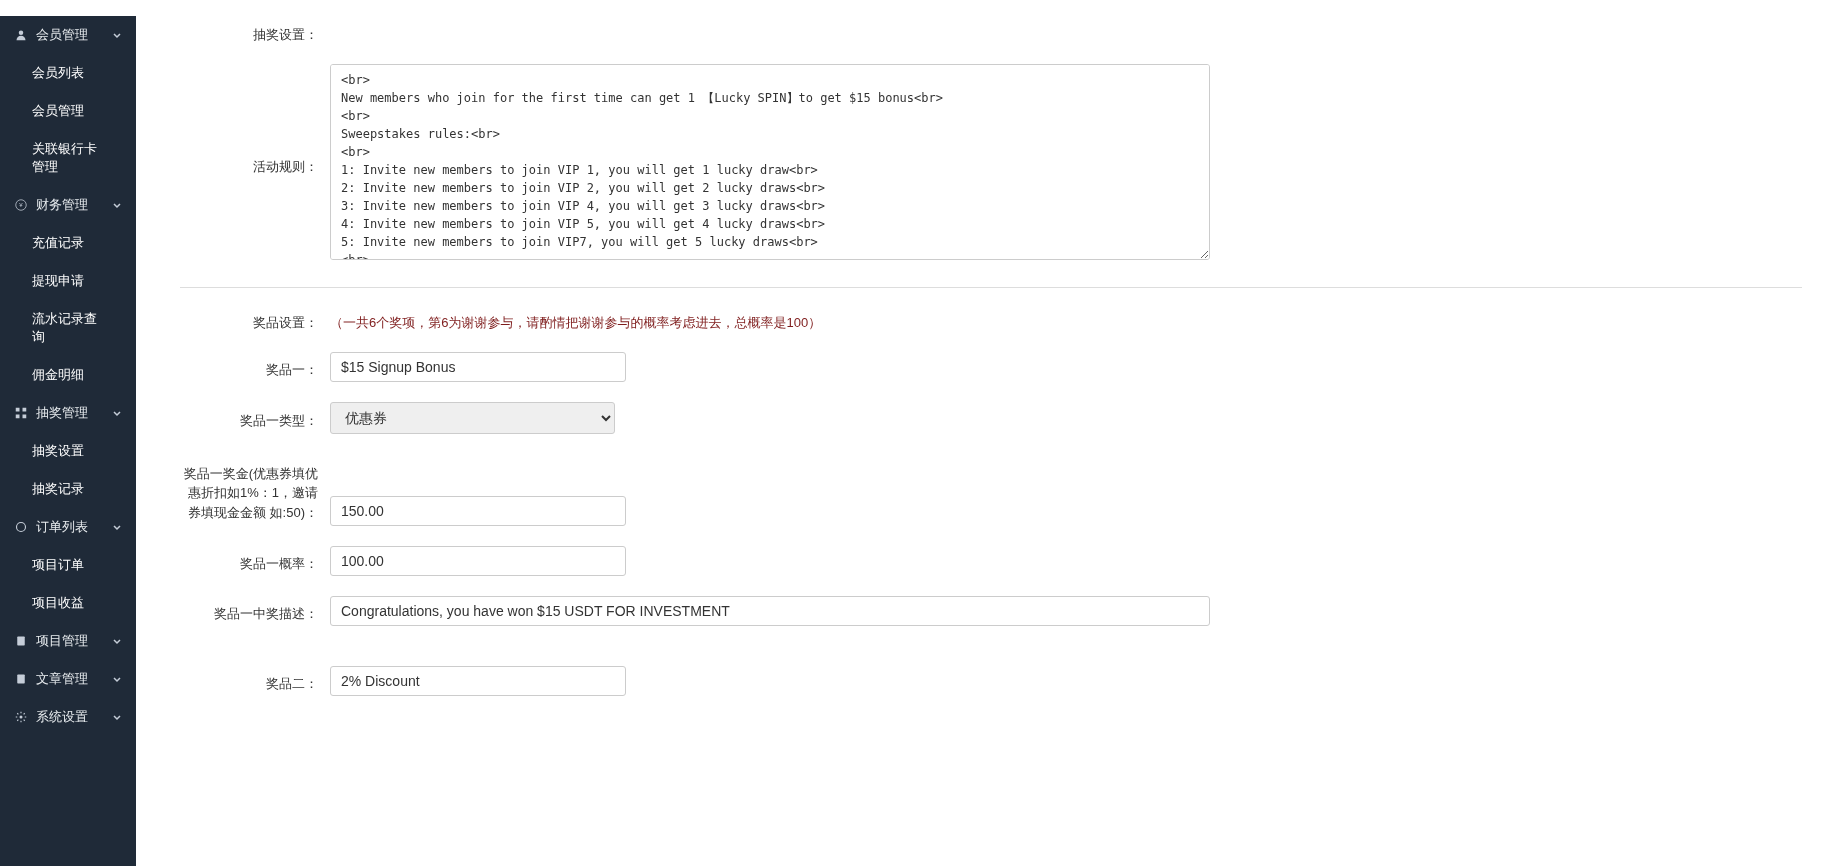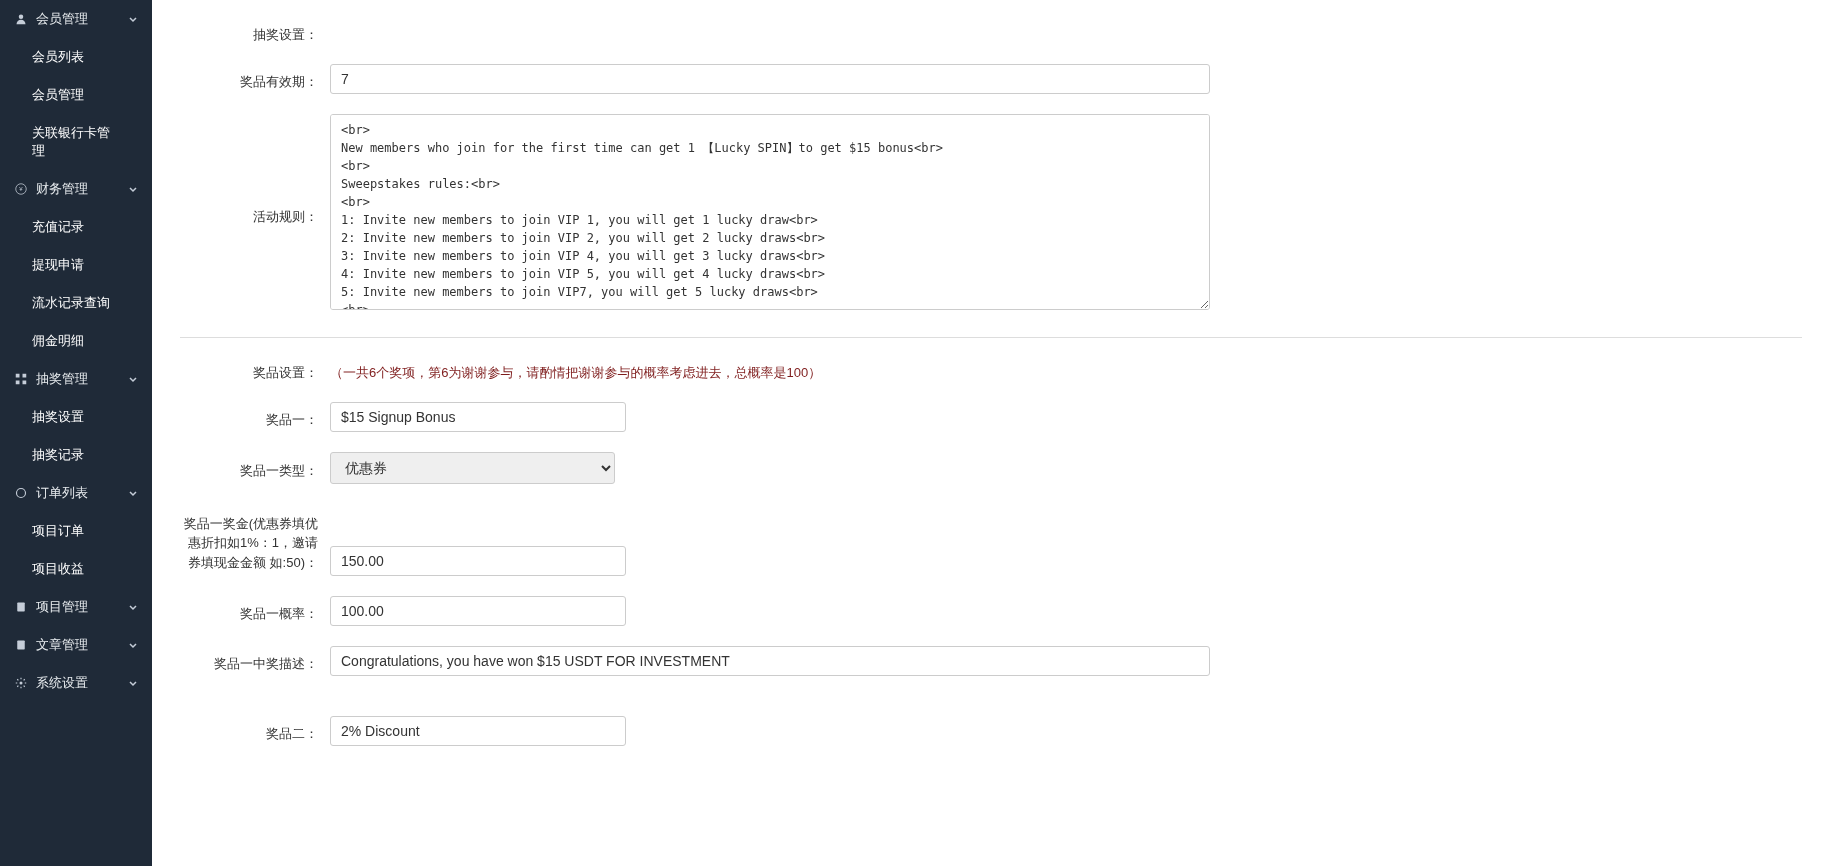--- a/index.html
+++ b/index.html
@@ -1,17 +1,17 @@
 <!DOCTYPE html>
 <html><head>
 <meta charset="utf-8">
 <style>
 * { box-sizing: border-box; margin: 0; padding: 0; }
 body { font-family: "Microsoft YaHei", Arial, sans-serif; font-size: 13px; color: #333; background: #fff; }
-.sidebar { position: fixed; left: 0; top: 0; bottom: 0; width: 152px; background: #1f2a38; color: #c5cdd8; overflow-y: auto; }
+.sidebar { position: fixed; left: 0; top: 16px; bottom: 0; width: 136px; background: #1f2a38; color: #c5cdd8; overflow-y: auto; }
 .sidebar-group { }
 .sidebar-group-header { display: flex; align-items: center; padding: 10px 14px; cursor: pointer; color: #e8ecef; font-size: 13px; }
 .sidebar-group-header .icon { width: 14px; height: 14px; margin-right: 8px; display: inline-flex; align-items: center; justify-content: center; }
 .sidebar-group-header .label { flex: 1; }
 .sidebar-group-header .chevron { width: 10px; height: 10px; }
 .sidebar-item { display: block; padding: 10px 32px 10px 32px; cursor: pointer; color: #ffffff; font-size: 13px; }
 .main { margin-left: 160px; padding: 0 20px 40px 20px; }
 .form-row { display: flex; align-items: center; margin-top: 20px; }
 .form-label { width: 150px; text-align: right; padding-right: 12px; padding-top: 6px; font-size: 13px; color: #333; }
 .form-control { flex: 1; max-width: 880px; }
@@ -153,26 +153,20 @@
   </div>
 </div>
 
 <div class="main">
 
   <div class="form-row">
     <div class="form-label">抽奖设置：</div>
     <div class="form-control"></div>
   </div>
 
-  <div class="form-row">
-    <div class="form-label">奖品有效期：</div>
-    <div class="form-control">
-      <input type="text" value="7" style="">
-    </div>
-  </div>
 
   <div class="form-row">
     <div class="form-label">活动规则：</div>
     <div class="form-control">
       <textarea style="">&lt;br&gt;
 New members who join for the first time can get 1 【Lucky SPIN】to get $15 bonus&lt;br&gt;
 &lt;br&gt;
 Sweepstakes rules:&lt;br&gt;
 &lt;br&gt;
 1: Invite new members to join VIP 1, you will get 1 lucky draw&lt;br&gt;

